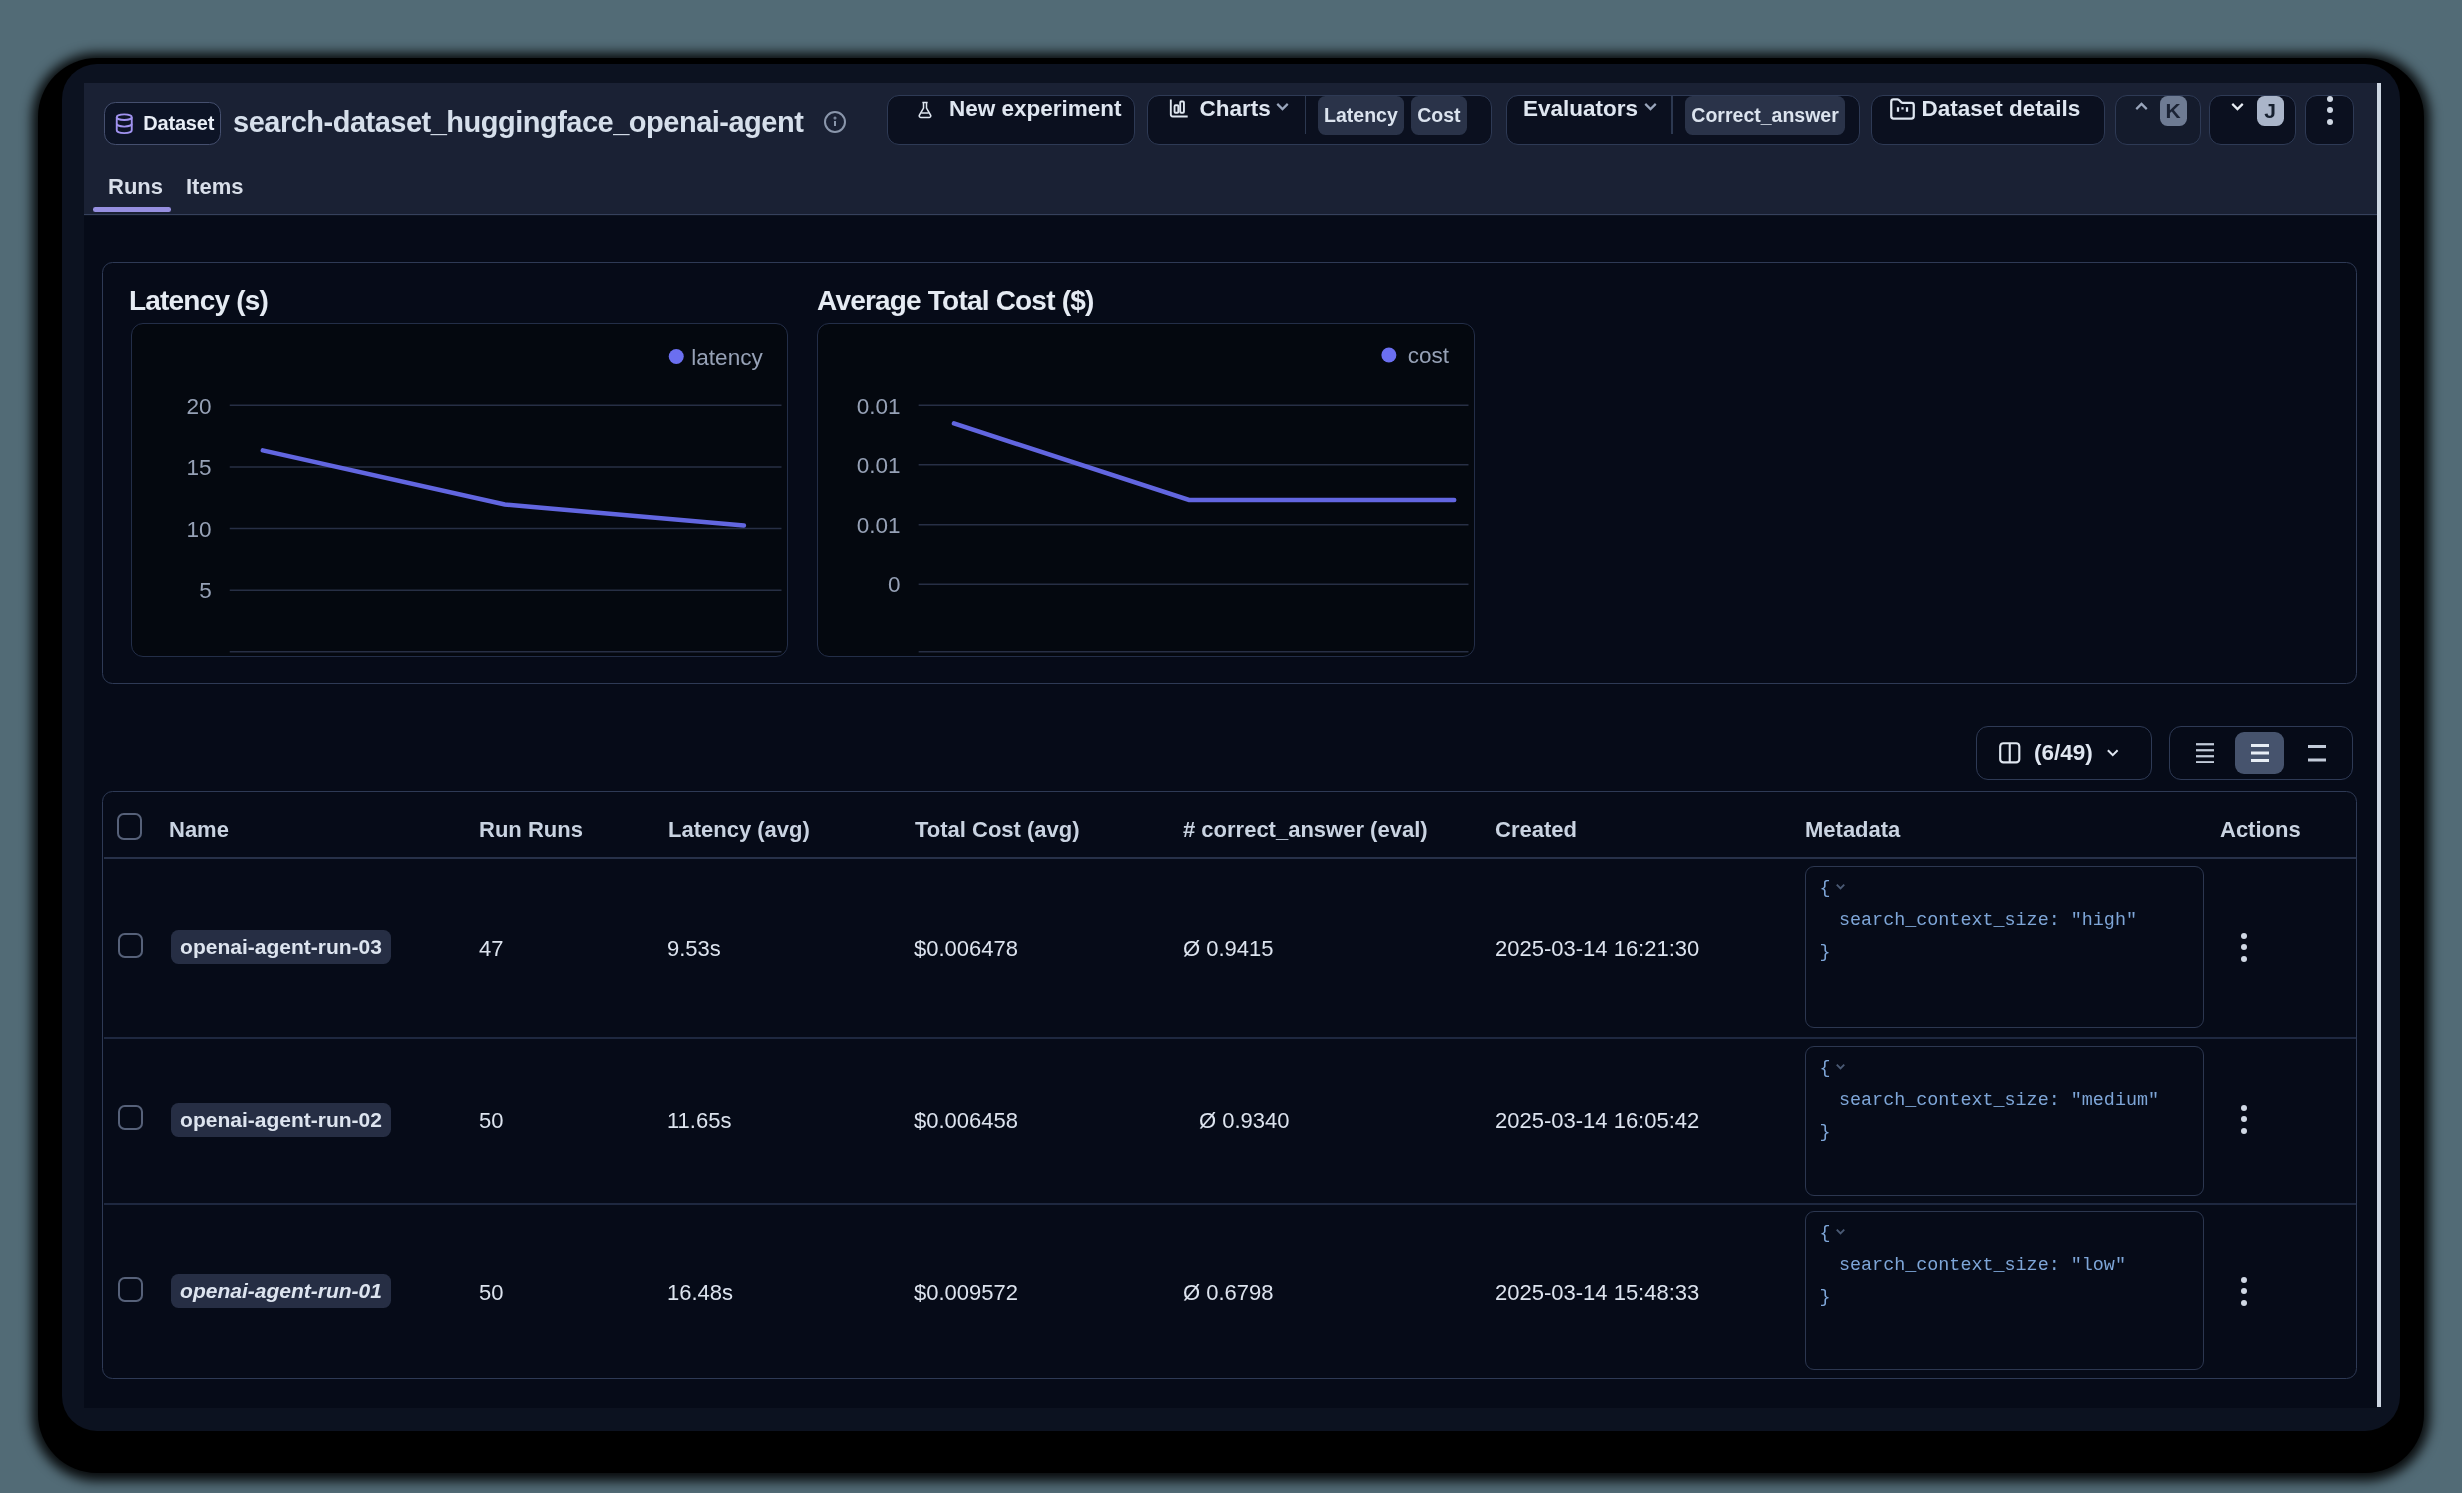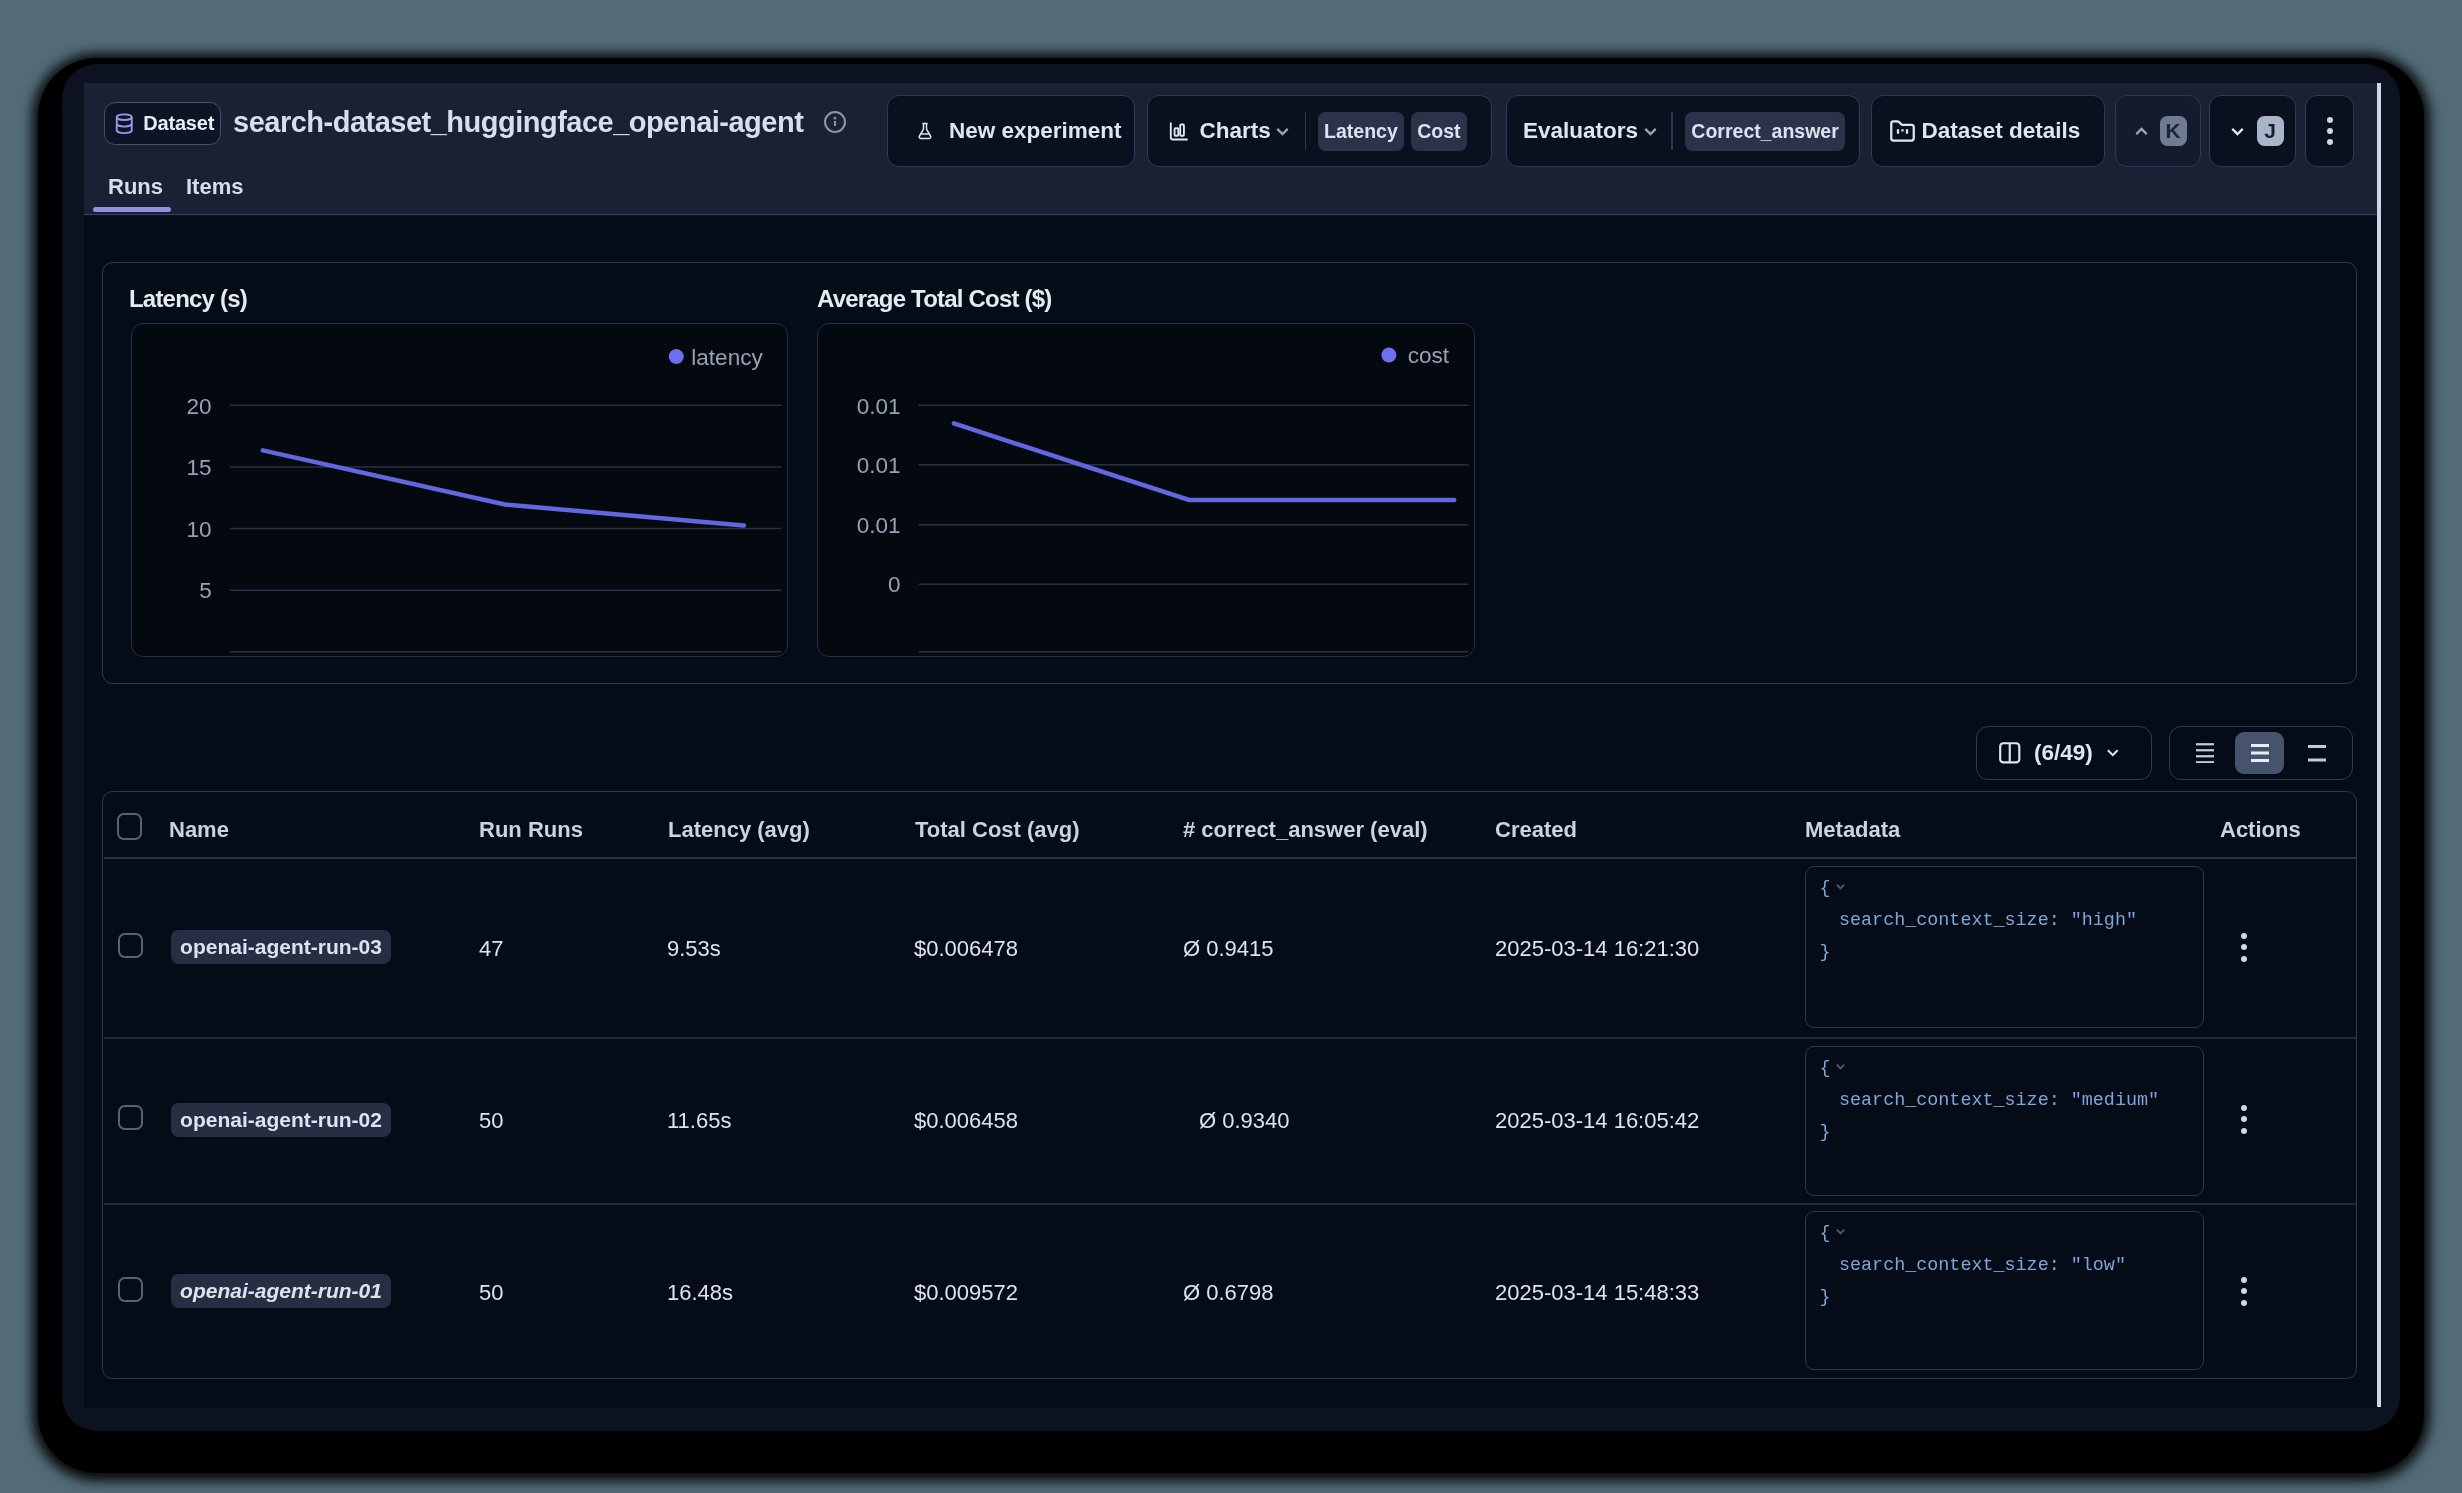--- a/index.html
+++ b/index.html
@@ -9,34 +9,34 @@
 #panel { left:62px; top:64px; width:2338px; height:1367px; background:#0c1220; border-radius:35px;
   box-shadow: 0 18px 0 24px #000, 0 19.5px 12px 30px rgba(0,0,0,0.9); }
 #strip { left:84px; top:83px; width:2293px; height:132px; background:#1a2134; border-bottom:1.5px solid #36415c; }
 #content { left:84px; top:216px; width:2293px; height:1192px; background:#060b18; }
 #scrollbar { left:2377px; top:83px; width:3.8px; height:1324px; background:#cdd6e2; }
 
 
 #badge { left:104px; top:102px; width:117px; height:43px; border:1.5px solid #454f6e; border-radius:11.3px; background:#0d1426; display:flex; align-items:center; }
 #badge span { color:#e8edf5; font-size:20px; font-weight:bold; margin-left:8.3px; letter-spacing:-0.2px; }
 #title { left:233px; top:106px; color:#d6dfeb; font-size:29px; font-weight:bold; letter-spacing:-0.5px; }
-.btn { top:95px; height:72px; border:1.5px solid #2e3a55; border-radius:12px; background:#0b101f; display:flex; align-items:center; color:#dfe6f0; font-size:22.5px; font-weight:600; }
+.btn { top:95px; height:50px; border:1.5px solid #2e3a55; border-radius:12px; background:#0b101f; display:flex; align-items:flex-start; color:#dfe6f0; font-size:22.5px; font-weight:600; }
 .chip { background:#2a3349; border-radius:7.5px; height:39px; display:flex; align-items:center; padding:0 6px; font-size:19.5px; font-weight:600; color:#dbe3ee; }
 .vdiv { width:1.5px; height:38px; background:#2c3850; }
 .btn > *, #colsbtn > * { flex-shrink:0; }
 .kbd { border-radius:7.5px; font-size:21px; font-weight:bold; display:flex; align-items:center; justify-content:center; }
 
 
 .tab { top:174px; color:#d8dee9; font-size:22px; font-weight:600; }
 #underline { left:93px; top:207px; width:78px; height:5.3px; background:#968fe0; border-radius:2.3px; }
 
 
 .card { border:1.5px solid #2e3a55; border-radius:10.5px; }
 #chartcard { left:102px; top:262px; width:2255px; height:422px; }
-.ctitle { color:#e5ebf3; font-size:24px; font-weight:bold; letter-spacing:-0.8px; }
+.ctitle { color:#e5ebf3; font-size:28px; font-weight:bold; letter-spacing:-0.8px; }
 .chartbox { top:323px; height:334px; border:1.5px solid #232e48; border-radius:12px; background:#04080f; }
 
 
 #colsbtn { left:1976px; top:726px; width:176px; height:54px; border:1.5px solid #2e3a55; border-radius:12px; display:flex; align-items:center; color:#dfe6f0; font-size:22.5px; font-weight:600; }
 #seg { left:2169px; top:726px; width:184px; height:54px; border:1.5px solid #2e3a55; border-radius:12px; }
 #segsel { left:2235px; top:732px; width:49px; height:42px; background:#46536d; border-radius:9px; }
 
 
 #table { left:102px; top:791px; width:2255px; height:588px; border:1.5px solid #2e3a55; border-radius:10.5px; }
 #theadline { left:104px; top:857px; width:2252px; height:1.5px; background:#273149; }

